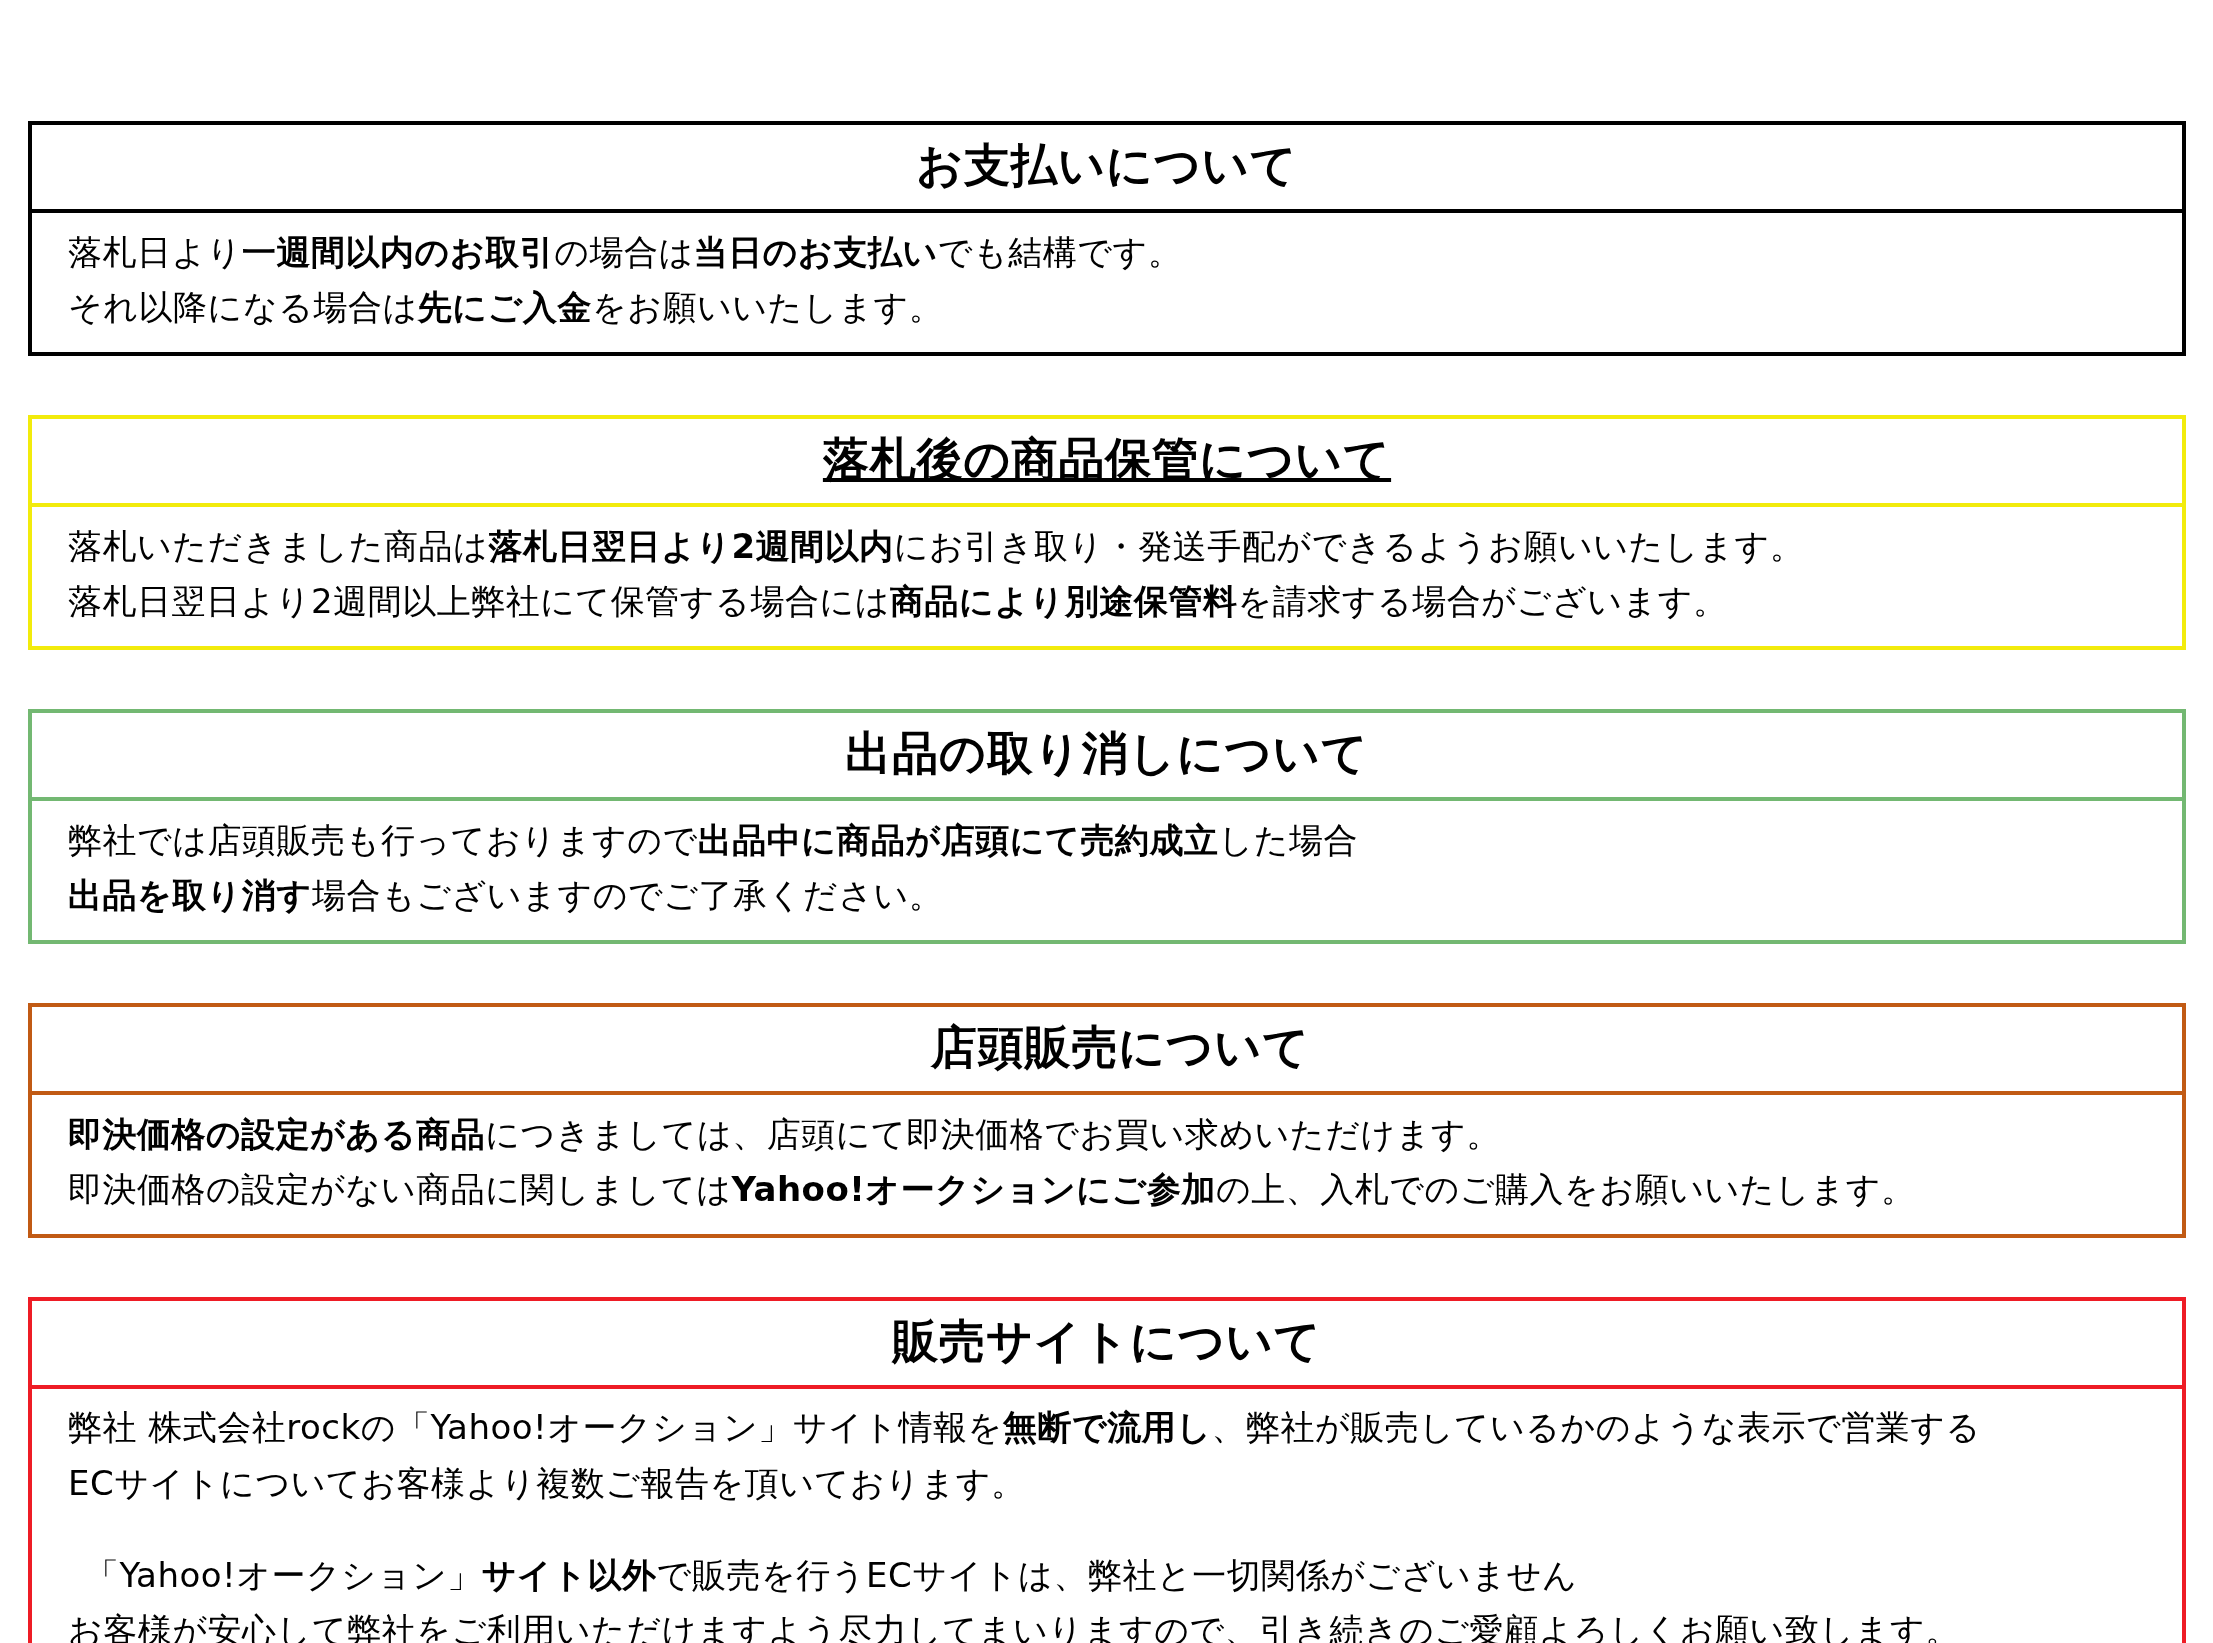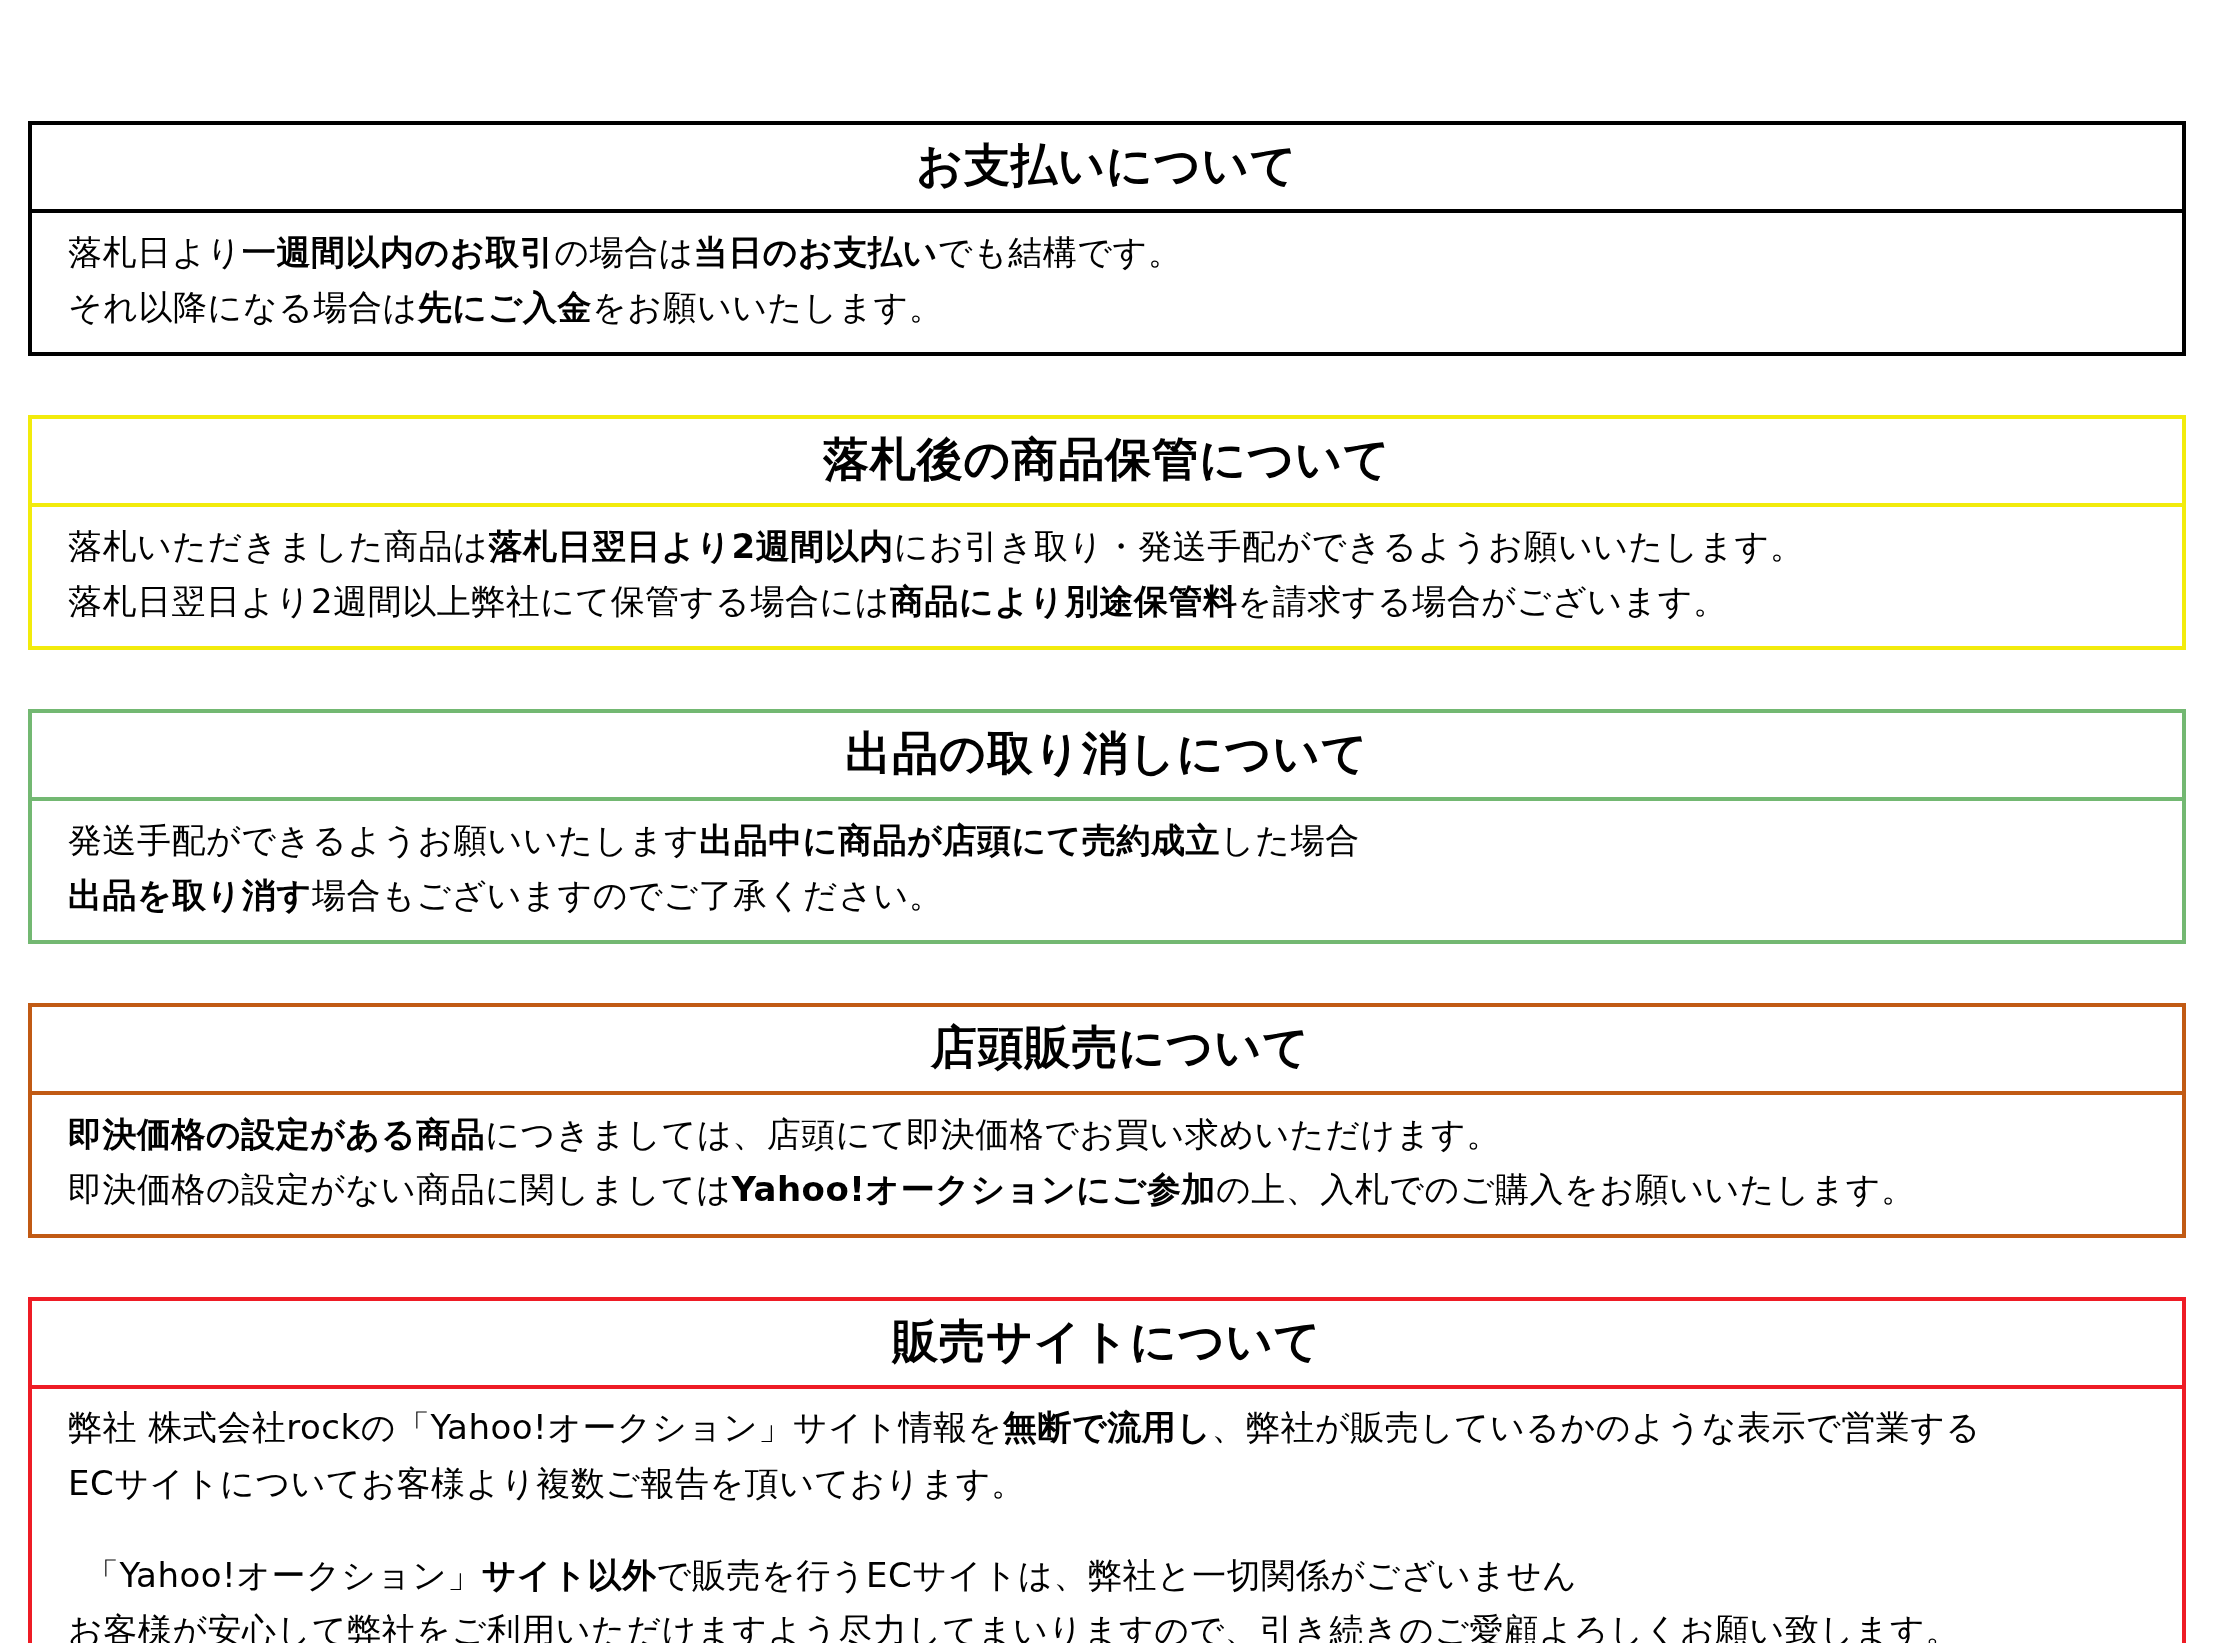--- a/index.html
+++ b/index.html
@@ -45,21 +45,21 @@
     line-height: 1.62;
     white-space: nowrap;
     letter-spacing: 0.5px;
   }
 
   
   .sec-black { border-color: #000000; }
   .sec-black > .section-title { border-bottom-color: #000000; }
 
   .sec-yellow { border-color: #f2eb0c; }
-  .sec-yellow > .section-title { border-bottom-color: #f2eb0c; }
+  .sec-yellow > .section-title { border-bottom-color: #f2eb0c; text-decoration: underline; }
 
   .sec-green { border-color: #73b872; }
   .sec-green > .section-title { border-bottom-color: #73b872; }
 
   .sec-orange { border-color: #c15a14; }
   .sec-orange > .section-title { border-bottom-color: #c15a14; padding-left: 27px; }
 
   .sec-red { border-color: #ee1c25; }
   .sec-red > .section-title { border-bottom-color: #ee1c25; }
 
@@ -95,21 +95,21 @@
       <div class="line">
         <span>落札日翌日より2週間以上弊社にて保管する場合には</span><span class="hl">商品により別途保管料</span><span>を請求する場合がございます。</span>
       </div>
     </div>
   </div>
 
   <div class="section sec-green">
     <div class="section-title">出品の取り消しについて</div>
     <div class="section-body">
       <div class="line">
-        <span>発送手配ができるようお願いいたします</span><span class="hl">出品中に商品が店頭にて売約成立</span><span>した場合</span>
+        <span>弊社では店頭販売も行っておりますので</span><span class="hl">出品中に商品が店頭にて売約成立</span><span>した場合</span>
       </div>
       <div class="line">
         <span class="hl">出品を取り消す</span><span>場合もございますのでご了承ください。</span>
       </div>
     </div>
   </div>
 
   <div class="section sec-orange">
     <div class="section-title">店頭販売について</div>
     <div class="section-body">

